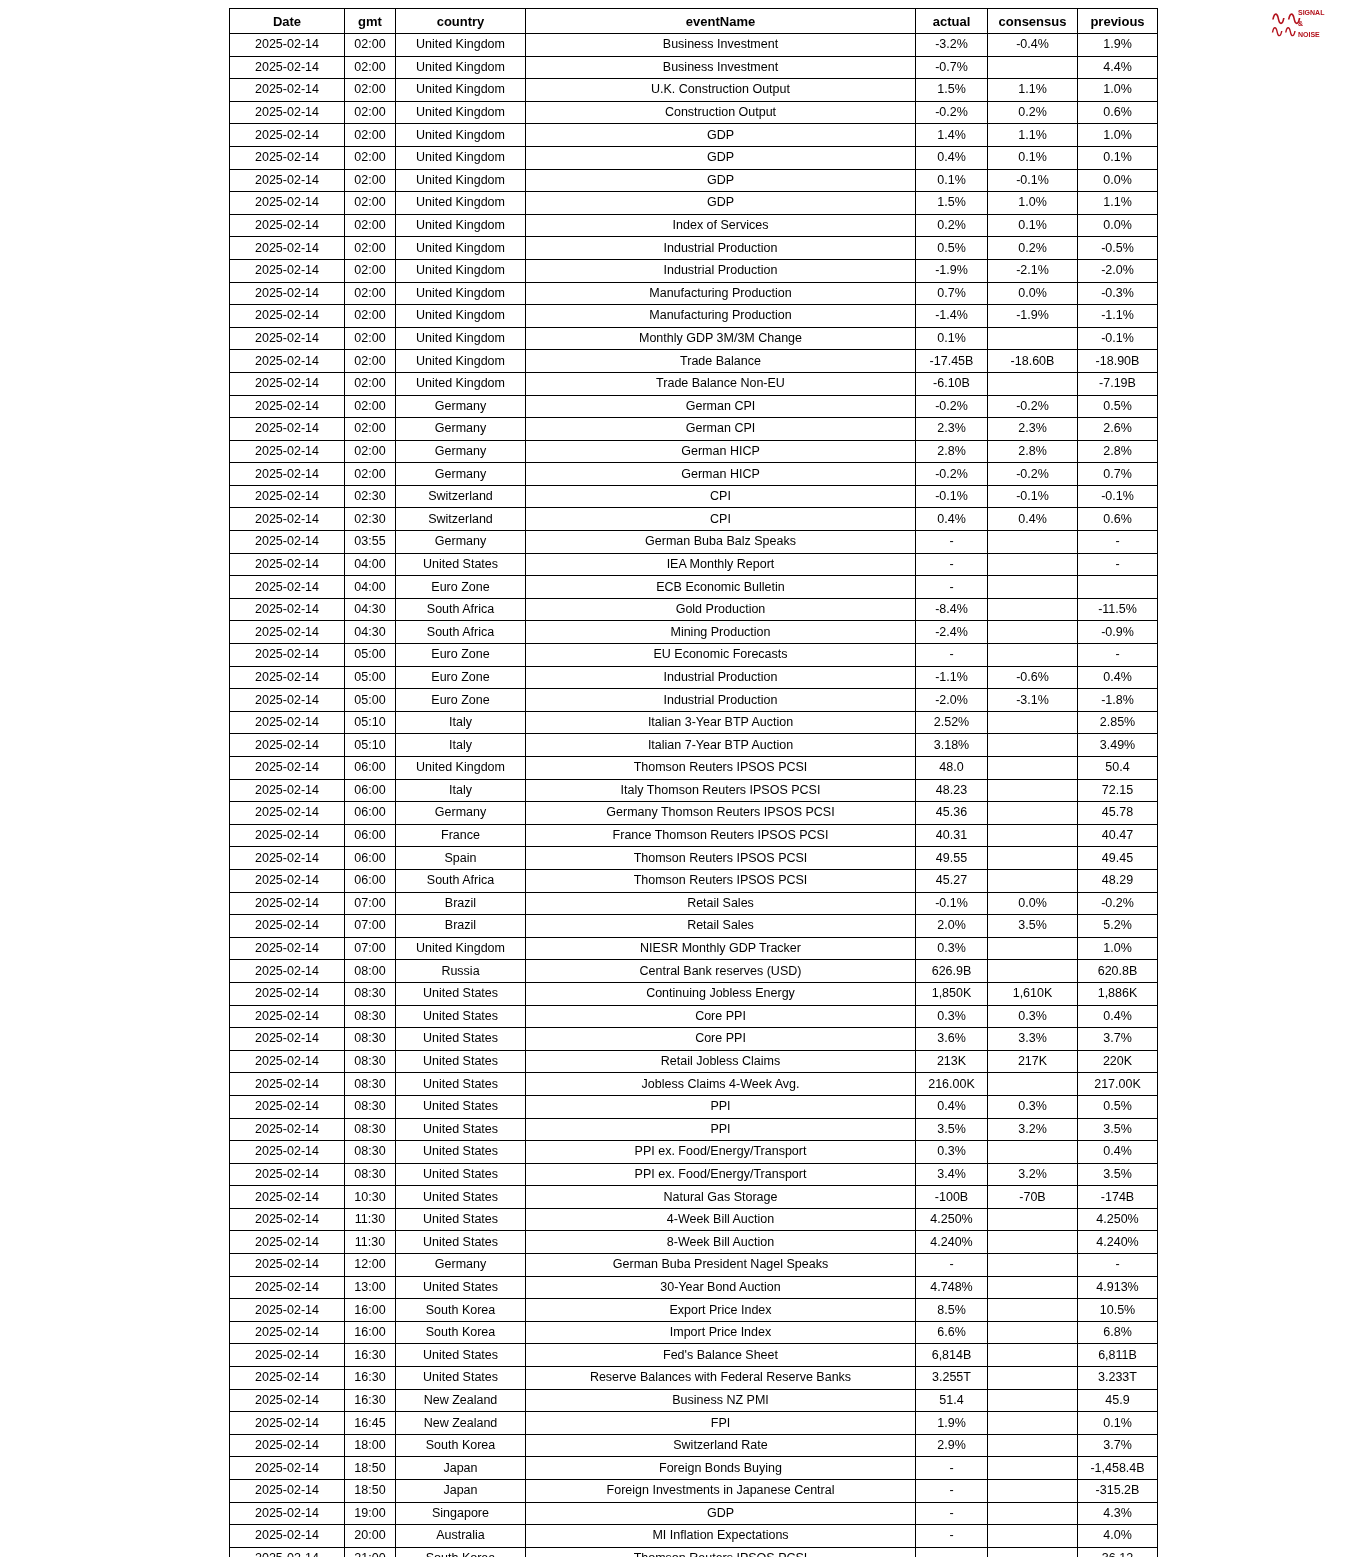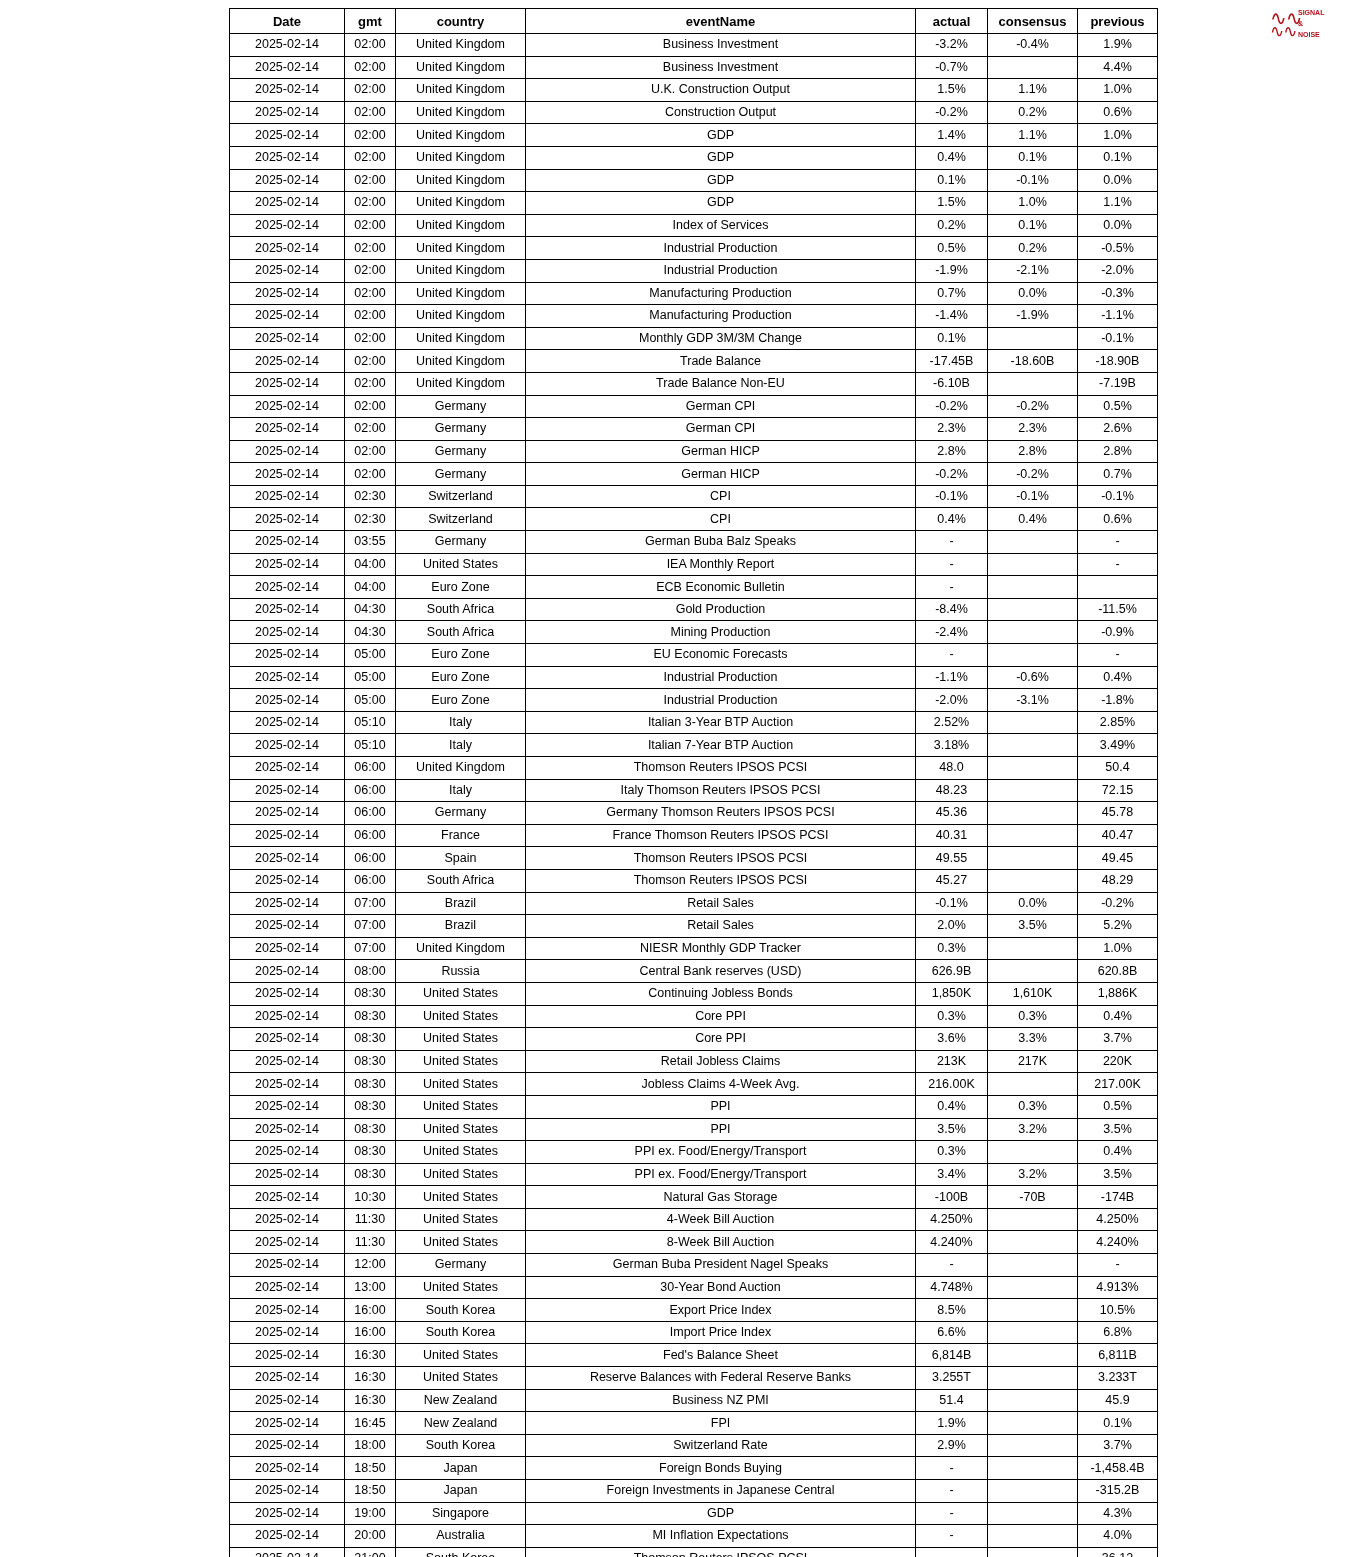--- a/index.html
+++ b/index.html
@@ -502,21 +502,21 @@
           <td>Russia</td>
           <td>Central Bank reserves (USD)</td>
           <td>626.9B</td>
           <td></td>
           <td>620.8B</td>
         </tr>
         <tr>
           <td>2025-02-14</td>
           <td>08:30</td>
           <td>United States</td>
-          <td>Continuing Jobless Bonds</td>
+          <td>Continuing Jobless Energy</td>
           <td>1,850K</td>
           <td>1,610K</td>
           <td>1,886K</td>
         </tr>
         <tr>
           <td>2025-02-14</td>
           <td>08:30</td>
           <td>United States</td>
           <td>Core PPI</td>
           <td>0.3%</td>

